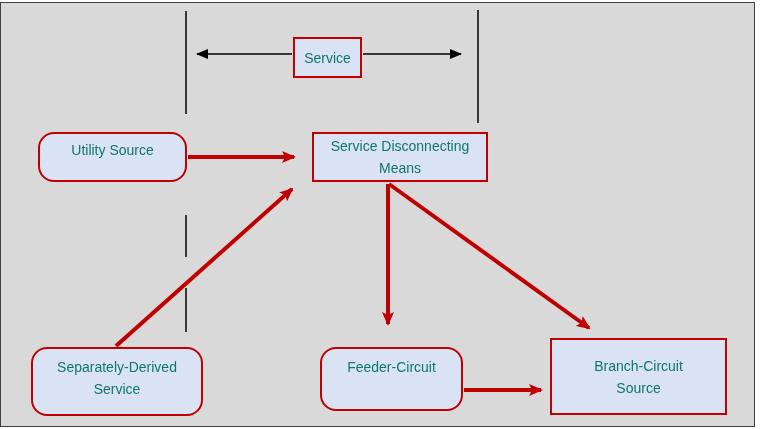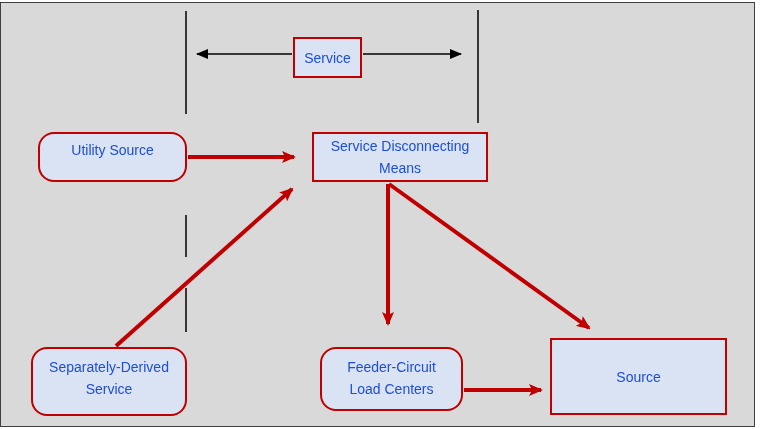--- a/index.html
+++ b/index.html
@@ -19,35 +19,35 @@
     width: 753px;
     height: 423px;
     background: var(--color-background, #d9d9d9);
     border: 1px solid var(--color-canvas-border, #404040);
   }
   .node {
     position: absolute;
     box-sizing: border-box;
     background: var(--color-box-fill, #dae3f3);
     border: 2px solid var(--color-box-border, #c00000);
-    color: #1d4ed8;
+    color: #0f766e;
     font-size: 14px;
     line-height: 22px;
     text-align: center;
     display: flex;
     flex-direction: column;
     align-items: center;
     z-index: 2;
   }
   .node.center { justify-content: center; }
   .node.top    { justify-content: flex-start; border-radius: 16px; }
   #box-service  { left: 293px; top: 37px;  width: 69px;  height: 41px; }
   #box-utility  { left: 38px;  top: 132px; width: 149px; height: 50px; padding-top: 5px; }
   #box-sdm      { left: 312px; top: 132px; width: 176px; height: 50px; }
-  #box-sds      { left: 31px;  top: 347px; width: 156px; height: 69px; padding-top: 7px; }
+  #box-sds      { left: 31px;  top: 347px; width: 172px; height: 69px; padding-top: 7px; }
   #box-feeder   { left: 320px; top: 347px; width: 143px; height: 64px; padding-top: 7px; }
   #box-branch   { left: 550px; top: 338px; width: 177px; height: 77px; }
   svg.overlay {
     position: absolute;
     left: 0;
     top: 0;
     width: 761px;
     height: 429px;
     z-index: 3;
     pointer-events: none;
@@ -83,24 +83,24 @@
   <span>Means</span>
 </div>
 
 <div class="node top" id="box-sds">
   <span>Separately-Derived</span>
   <span>Service</span>
 </div>
 
 <div class="node top" id="box-feeder">
   <span>Feeder-Circuit</span>
-  <span>Load Centers</span>
 </div>
 
 <div class="node center" id="box-branch">
+  <span>Branch-Circuit</span>
   <span>Source</span>
 </div>
 
 <svg class="overlay" viewBox="0 0 761 429" xmlns="http://www.w3.org/2000/svg">
   <defs>
     <marker id="redArrow" markerUnits="userSpaceOnUse" markerWidth="14" markerHeight="12" refX="12" refY="6" orient="auto">
       <path class="red-head" d="M0,0 L14,6 L0,12 L3,6 Z"></path>
     </marker>
     <marker id="blackArrow" markerUnits="userSpaceOnUse" markerWidth="12" markerHeight="10" refX="11" refY="5" orient="auto">
       <path class="black-head" d="M0,0 L12,5 L0,10 Z"></path>

